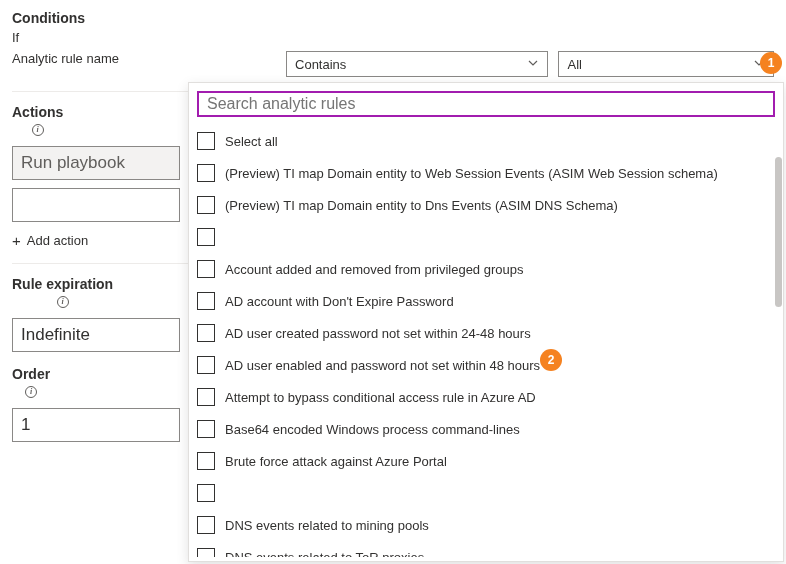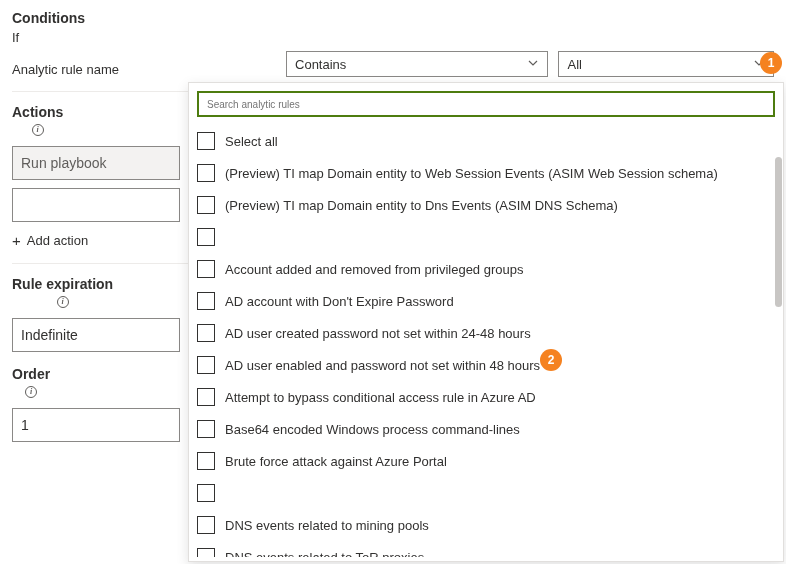--- a/index.html
+++ b/index.html
@@ -16,21 +16,21 @@
     .section-header {
       font-weight: 600;
       font-size: 14px;
       color: #323130;
       margin-bottom: 4px;
     }
     .subtext { font-size: 13px; color: #323130; margin-bottom: 6px; }
     .container { padding: 10px 12px 0 12px; }
     .row {
       display: flex;
-      align-items: flex-end;
+      align-items: flex-start;
       gap: 10px;
       margin-bottom: 6px;
     }
     .label {
       width: 270px;
       font-size: 13px;
       color: #323130;
     }
     .label-with-info {
       display: inline-flex;
@@ -50,21 +50,21 @@
       color: #323130;
       cursor: pointer;
       min-width: 0;
     }
     .select .chev { color: #605e5c; }
     .text-input {
       height: 26px;
       border: 1px solid #8a8886;
       background: #fff;
       padding: 16px 8px;
-      font-size: 14px;
+      font-size: 17px;
       color: #323130;
       width: 100%;
     }
     .text-input[disabled] {
       background: #f3f2f1;
       color: #605e5c;
     }
     hr.sep {
       border: none;
       border-top: 1px solid #edebe9;
@@ -105,23 +105,23 @@
       height: 480px;
       background: #fff;
       border: 1px solid #e1dfdd;
       box-shadow: 0 4px 12px rgba(0,0,0,0.12);
       padding: 8px 0 0 0;
     }
     .search-wrap { padding: 0 8px 8px 8px; }
     .search-input {
       width: 100%;
       height: 26px;
-      border: 2px solid #4d7c0f;
+      border: 2px solid #a21caf;
       padding: 0 8px;
-      font-size: 10px;
+      font-size: 16px;
       outline: none;
     }
     .options-viewport {
       height: 432px;
       overflow: hidden;
       position: relative;
     }
     .options-list {
       padding: 0 8px;
     }

